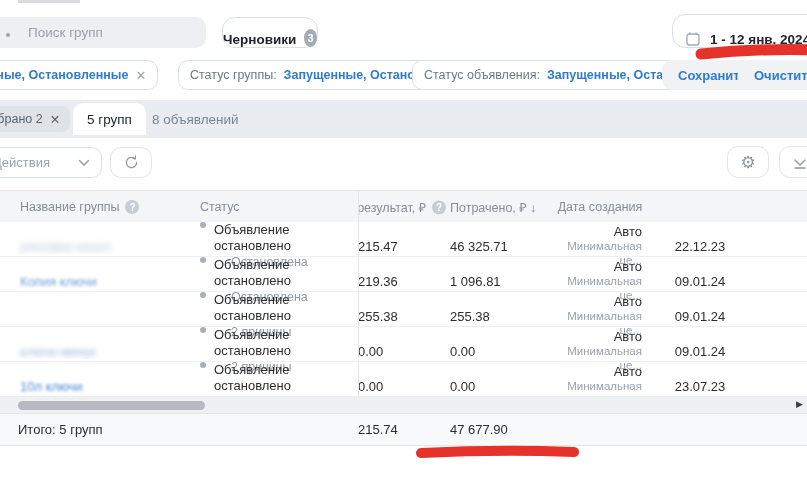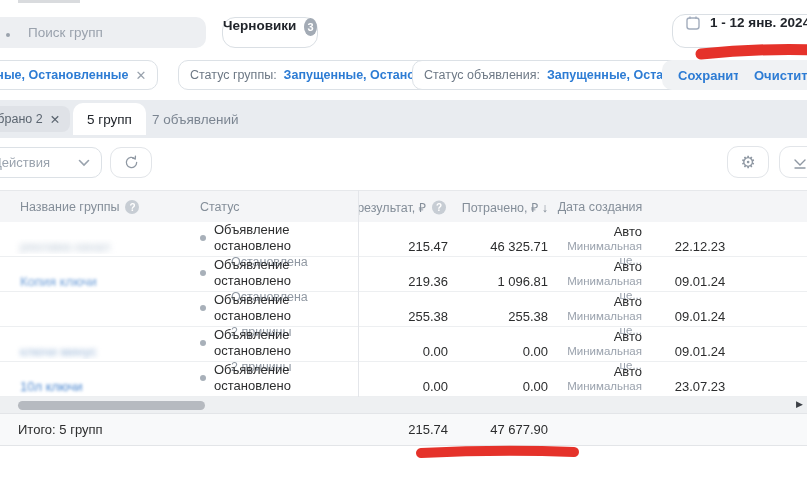--- a/index.html
+++ b/index.html
@@ -7,21 +7,21 @@
   .screen { position:relative; width:807px; height:487px; background:#fff; overflow:hidden; }
 
   
   .topline { position:absolute; left:18px; top:0; width:62px; height:3px; background:#d9dbde; }
   .search { position:absolute; left:-40px; top:17px; width:246px; height:31px; background:#edeff2;
             border:none; border-radius:10px; padding-left:68px; font-size:13.5px; color:#333;
             font-family:"Liberation Sans", sans-serif; outline:none; }
   .search::placeholder { color:#9aa2ad; }
   .search-dot { position:absolute; left:6px; top:33px; width:4px; height:4px; border-radius:50%;
                 background:#9aa2ad; }
-  .btn-white { position:absolute; display:flex; align-items:flex-start; justify-content:center; gap:8px;
+  .btn-white { position:absolute; display:flex; align-items:flex-end; justify-content:center; gap:8px;
                background:#fff; border:1px solid #dadfe4; border-radius:13px; font-size:13.5px;
                color:#21252b; cursor:pointer; }
   .drafts { left:222px; top:17px; width:96px; height:31px; font-weight:700; }
   .badge { display:inline-flex; align-items:center; justify-content:center; width:18px; height:18px;
            border-radius:50%; background:#a3abb5; color:#fff; font-size:11px; font-weight:700; }
   .datepick { left:672px; top:14px; width:150px; height:34px; font-weight:700; justify-content:flex-start;
               padding-left:12px; gap:9px; }
 
   
   .chip { position:absolute; top:60px; height:30px; display:inline-flex; align-items:center; gap:7px;
@@ -61,34 +61,34 @@
   .tablewrap { position:absolute; left:0; top:190px; width:807px; }
   .thead { height:32px; background:#f4f5f7; border-top:1px solid #e6e8eb; position:relative;
            display:grid; grid-template-columns:200px 158px 92px 100px 100px 100px 1fr;
            align-items:center; font-size:12.5px; color:#848e99; }
   .thead .c1 { padding-left:20px; display:flex; align-items:center; gap:6px; }
   .qicon { display:inline-flex; align-items:center; justify-content:center; width:14px; height:14px;
            border-radius:50%; background:#c7cdd4; color:#fff; font-size:10px; font-weight:700; }
   .cpr-clip { position:relative; overflow:hidden; height:32px; }
   .cpr-clip .inner { position:absolute; right:4px; top:50%; transform:translateY(-50%);
                      white-space:nowrap; display:flex; align-items:center; gap:6px; }
-  .num { text-align:right; padding-right:2px; }
+  .num { text-align:left; padding-right:2px; }
   .pricecol { text-align:right; padding-right:8px; }
   .datecol { text-align:center; }
   .row { height:35px; background:#fff; border-bottom:1px solid #edeff1;
          display:grid; grid-template-columns:200px 158px 92px 100px 100px 100px 1fr;
          align-items:center; font-size:13px; color:#2c2d2e; }
   .row .c1 { padding-left:20px; overflow:hidden; white-space:nowrap; }
   .nm { color:#6f9fd8; }
   .nm.b1 { color:#b9c6d4; filter:blur(3px); }
   .nm.b2 { filter:blur(1.8px); }
   .nm.b4 { color:#9db8d8; filter:blur(2.6px); }
   .nm.b5 { color:#4d88d0; filter:blur(1.5px); }
   .statuscell { font-size:13px; line-height:1.25; }
-  .statusline { display:flex; align-items:center; gap:8px; }
+  .statusline { display:flex; gap:8px; }
   .dot { width:6px; height:6px; border-radius:50%; background:#a8b0b9; flex:none; }
   .substatus { color:#9199a3; font-size:12.5px; margin-left:31px; }
   .pricemain { font-size:13px; color:#2c2d2e; line-height:1.2; }
   .pricesub { font-size:11.5px; color:#9aa2ad; line-height:1.2; }
   .vdivider { position:absolute; left:358px; top:190px; width:1px; height:208px; background:#e4e6ea; }
 
   
   .scrollstrip { position:absolute; left:0; top:397px; width:807px; height:16px; background:#eef0f2; }
   .thumb { position:absolute; left:18px; top:4px; width:187px; height:9px; border-radius:5px;
            background:#b6bac0; cursor:pointer; }
@@ -146,21 +146,21 @@
   </div>
   <button class="btn-gray" style="left:662px;">Сохранить</button>
   <button class="btn-gray" style="left:738px;">Очистить</button>
 
   <div class="band"></div>
   <div class="selchip">
     <span>Выбрано 2</span>
     <span class="x">✕</span>
   </div>
   <div class="tab-active">5 групп</div>
-  <div class="tab">7 объявлений</div>
+  <div class="tab">8 объявлений</div>
 
   <div class="select">
     <span>Действия</span>
     <svg width="12" height="8" viewBox="0 0 12 8" fill="none" stroke="#99a2ad" stroke-width="1.6" stroke-linecap="round">
         <path d="M1.5 1.5 L6 6 L10.5 1.5"></path>
       </svg>
   </div>
   <button class="iconbtn refresh">
     <svg width="15" height="15" viewBox="0 0 16 16" fill="none" stroke="#8f98a3" stroke-width="1.4" stroke-linecap="round">
       <path d="M13.5 8 a5.5 5.5 0 1 1 -1.8 -4.1"></path>

